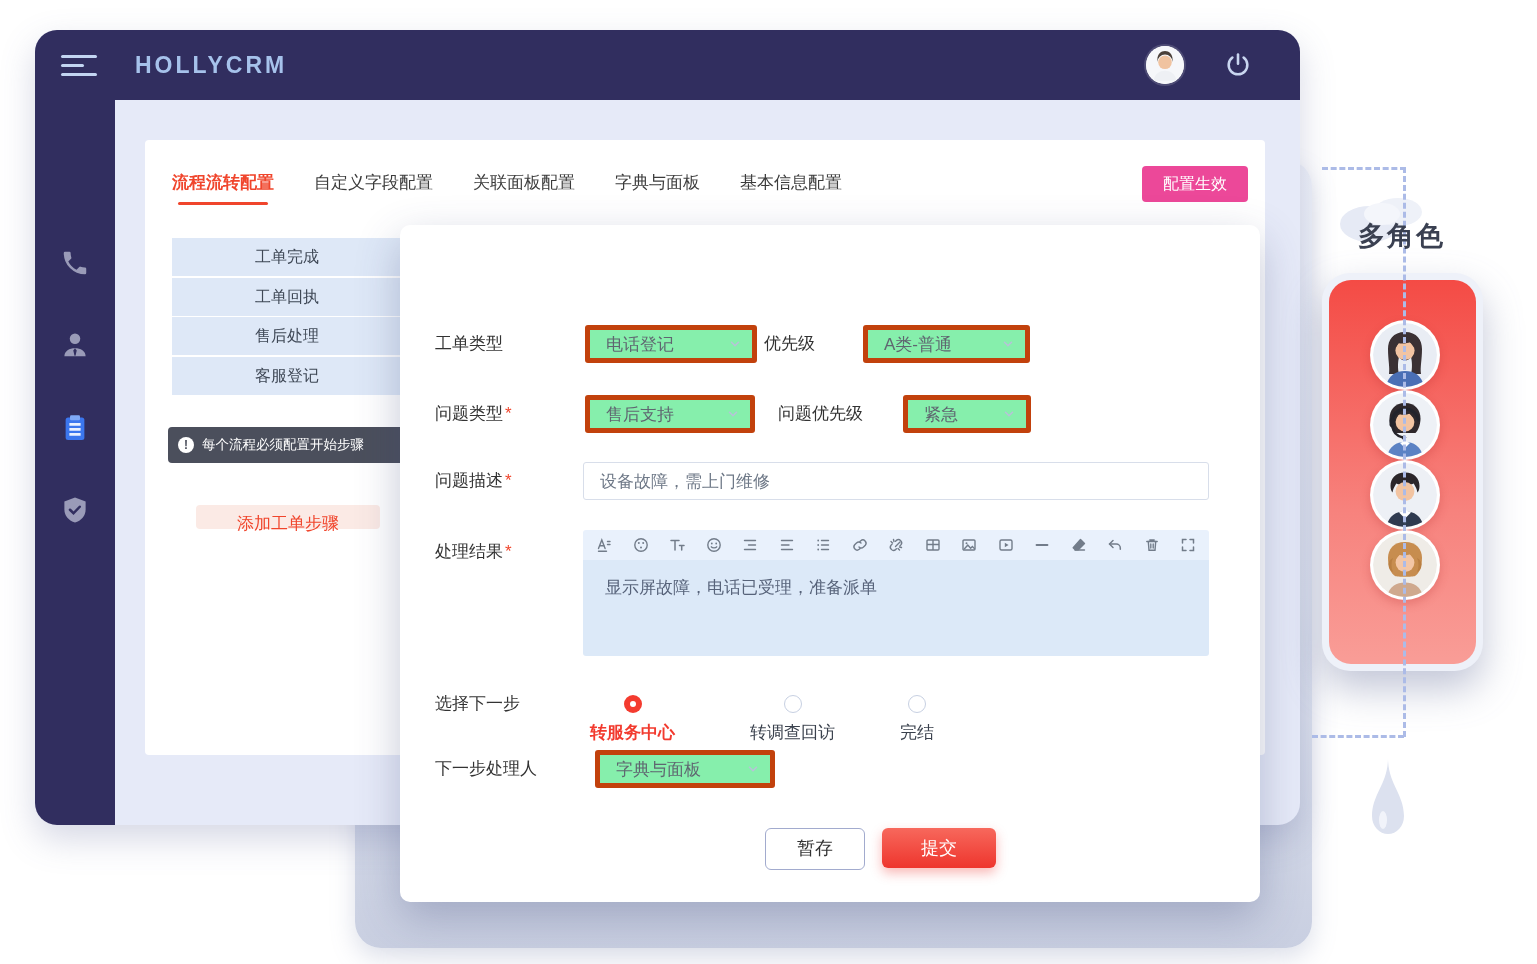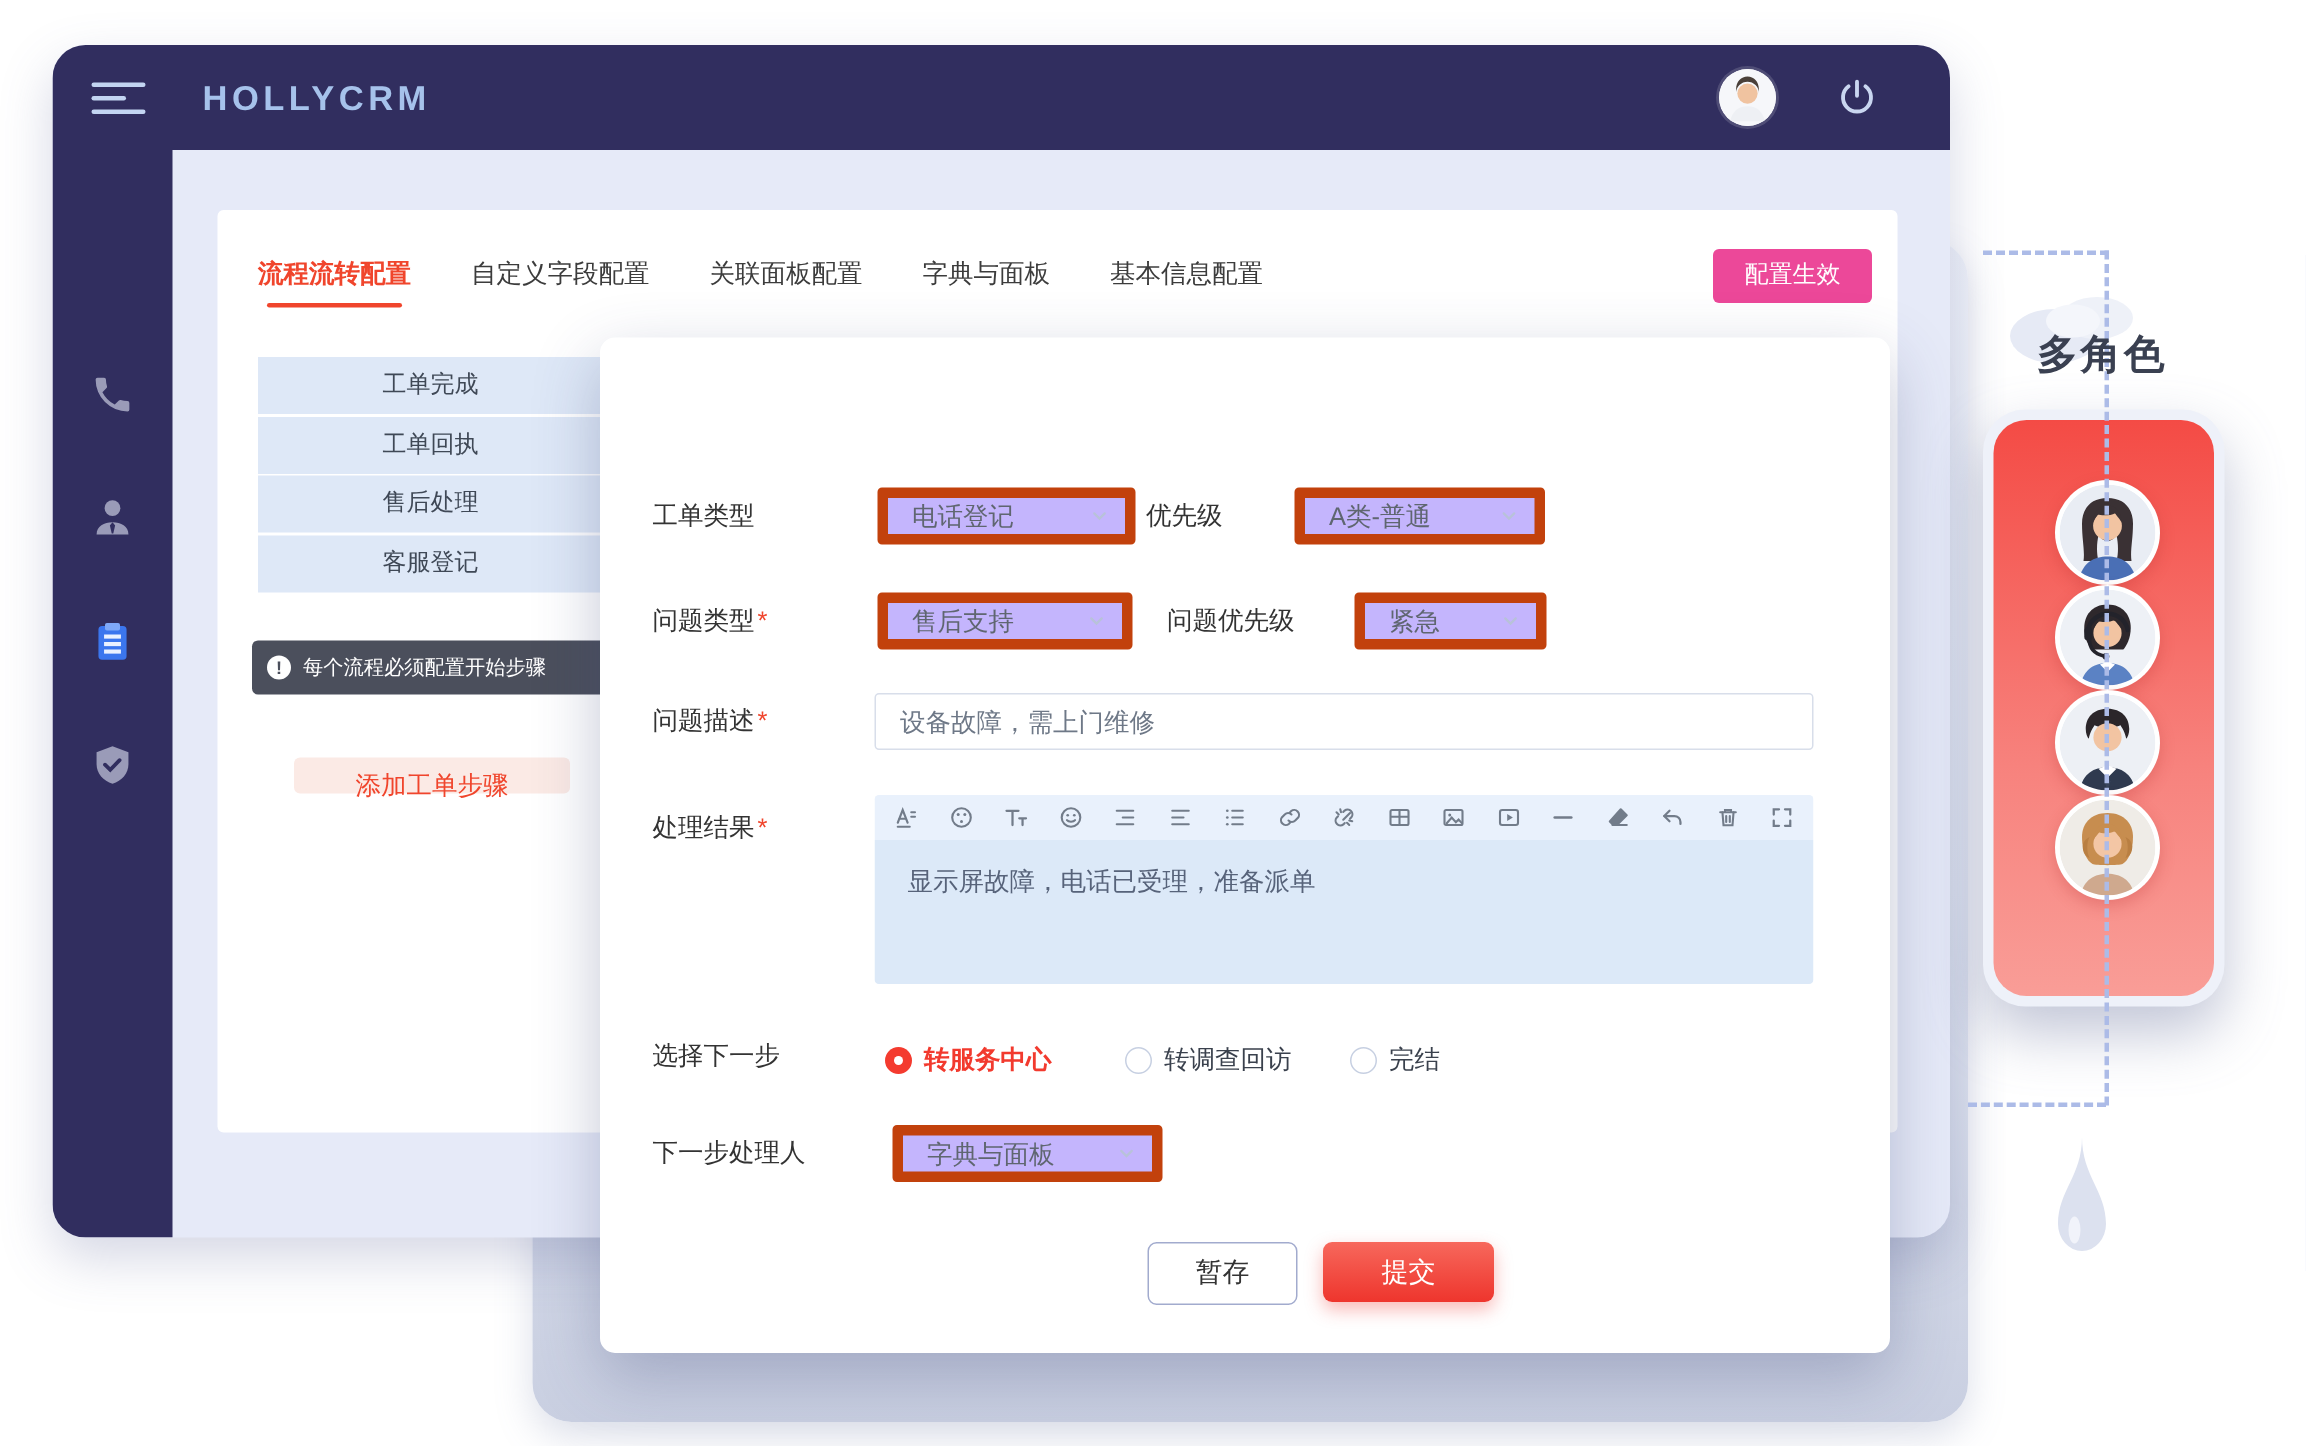--- a/index.html
+++ b/index.html
@@ -47,33 +47,33 @@
   
   .modal{left:400px;top:225px;width:860px;height:677px;background:#fff;border-radius:10px;
     box-shadow:0 16px 44px rgba(60,70,120,.30);z-index:5;}
   .mtabbar{left:0;top:0;width:100%;height:62px;background:#c4d8f4;border-radius:10px 10px 0 0;
     display:flex;align-items:center;gap:54px;padding-left:48px;box-sizing:border-box;}
   .mtab{font-size:18px;color:#38404d;cursor:pointer;}
   .mtab.pill{background:linear-gradient(180deg,#f7685c,#ee352d);color:#fff;font-weight:bold;font-size:19px;
     padding:11px 38px;border-radius:9px;box-shadow:0 5px 12px rgba(238,53,45,.45);}
   .flabel{font-size:17px;color:#333;line-height:38px;}
   .req{color:#f0452c;margin-left:2px;}
-  .sel{height:38px;border:7px solid #c2410c;border-radius:3px;background:#c4b5fd;display:flex;align-items:center;
+  .sel{height:38px;border:5px solid #c2410c;border-radius:3px;background:#86efac;display:flex;align-items:center;
     justify-content:space-between;padding:0 10px 0 16px;box-sizing:border-box;cursor:pointer;}
   .sel .v{font-size:17px;color:#5f6670;}
   .tinput{height:38px;border:1px solid #d8deea;border-radius:3px;background:#fff;display:flex;align-items:center;
     padding:0 16px;box-sizing:border-box;}
   .tinput .v{font-size:17px;color:#6e7887;}
   .editor{border-radius:3px;overflow:hidden;}
   .ed-toolbar{height:30px;background:#e9f1fc;display:flex;align-items:center;justify-content:space-between;
     padding:0 12px;}
   .tbi{width:18px;height:18px;display:inline-flex;cursor:pointer;opacity:.8;}
   .ed-body{height:96px;background:#dce9f8;padding:16px 22px;box-sizing:border-box;cursor:text;}
   .ed-body .v{font-size:17px;color:#57637a;}
-  .radio{display:inline-flex;align-items:center;gap:8px;cursor:pointer;}
+  .radio{display:inline-flex;align-items:center;gap:8px;cursor:pointer;flex-direction:column;}
   .rdot{width:18px;height:18px;border-radius:50%;background:#f43b2f;position:relative;}
   .rdot::after{content:"";position:absolute;left:6px;top:6px;width:6px;height:6px;border-radius:50%;background:#fff;}
   .rempty{width:16px;height:16px;border-radius:50%;border:1.5px solid #c7d0e2;background:#fff;}
   .rlab-on{font-size:17px;font-weight:bold;color:#f23a2e;}
   .rlab{font-size:17px;color:#3a414d;}
   .btn-save{left:365px;top:603px;width:98px;height:40px;background:#fff;border:1px solid #a2abce;border-radius:6px;
     font-size:18px;color:#333;line-height:38px;text-align:center;cursor:pointer;}
   .btn-submit{left:482px;top:603px;width:114px;height:40px;background:linear-gradient(180deg,#f7685c,#ee352d);
     border:none;border-radius:6px;font-size:18px;color:#fff;line-height:40px;text-align:center;cursor:pointer;
     box-shadow:0 5px 12px rgba(238,53,45,.35);}

